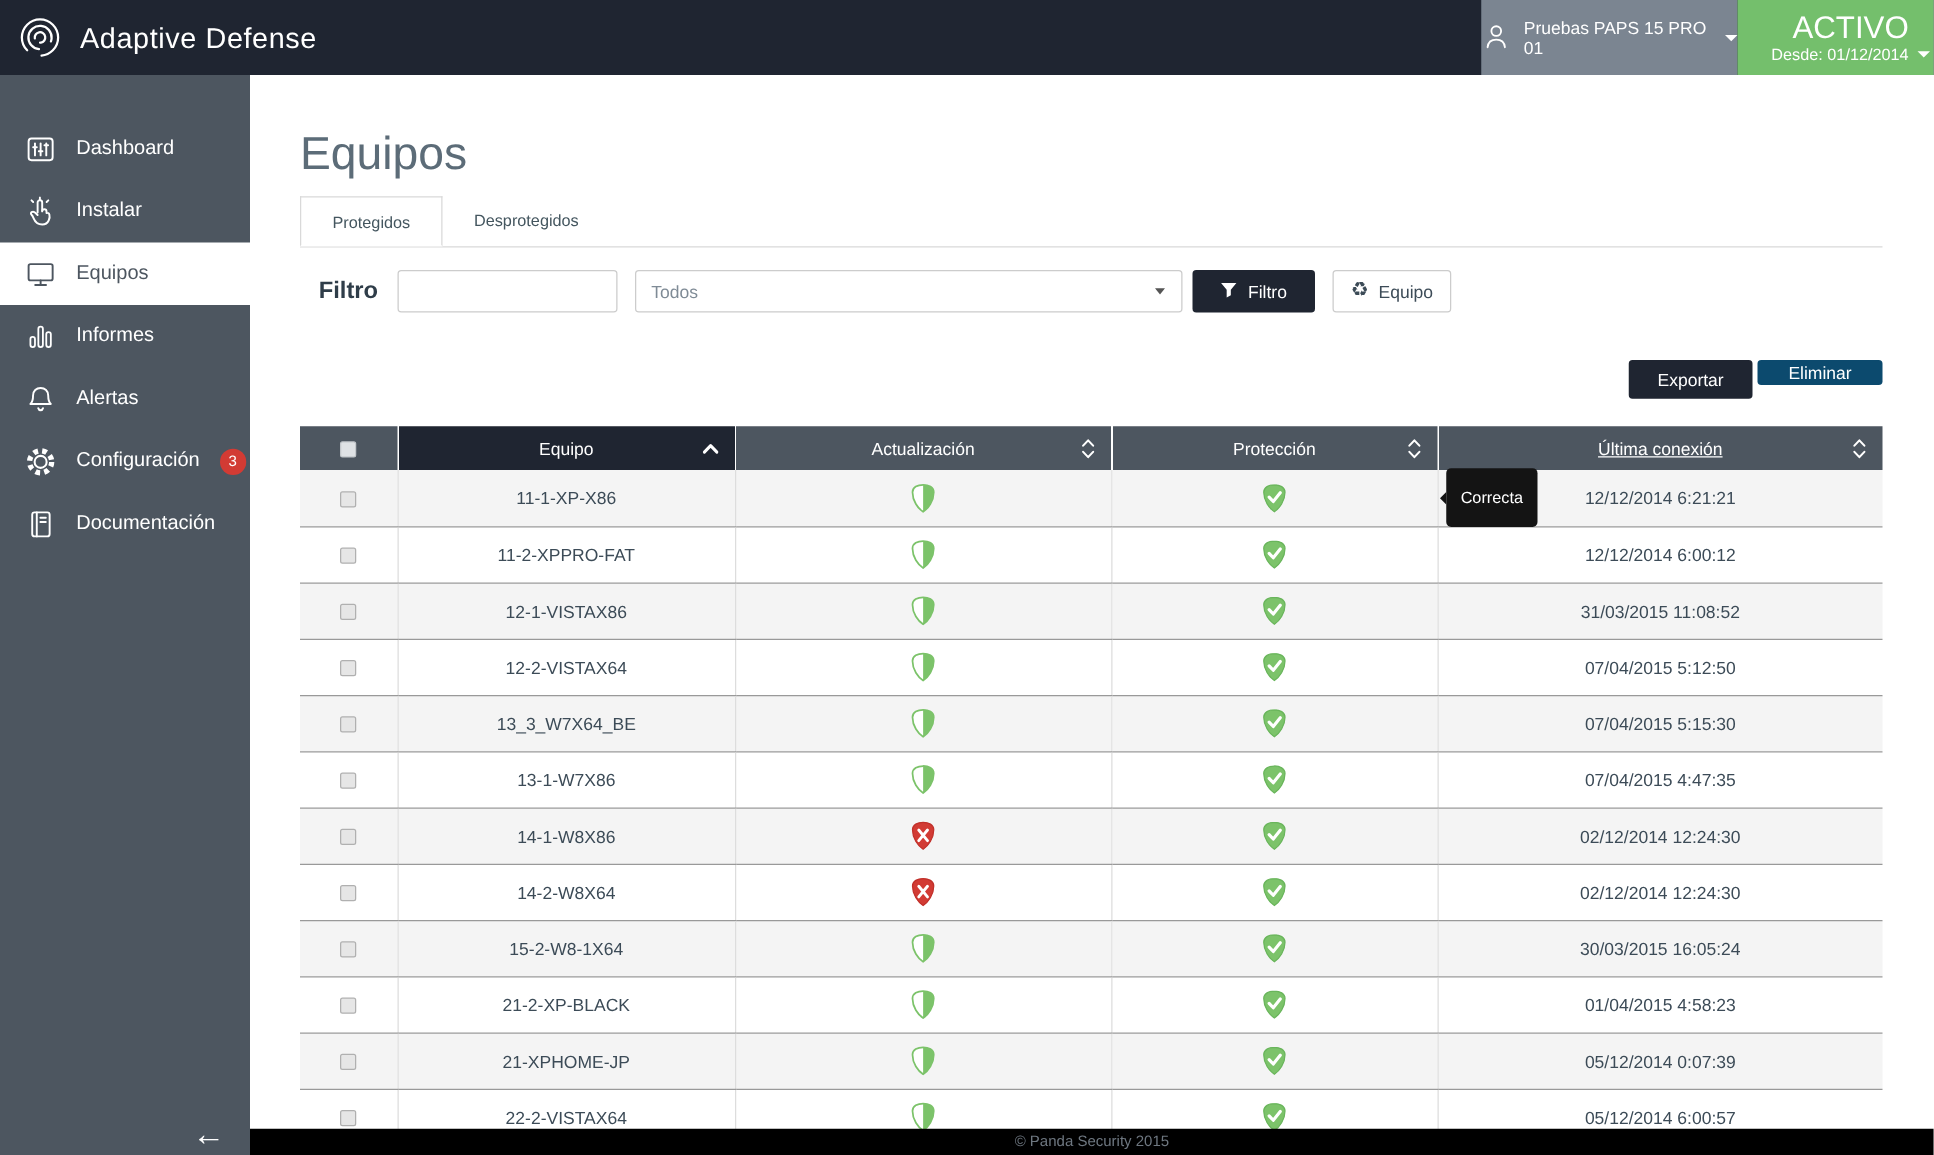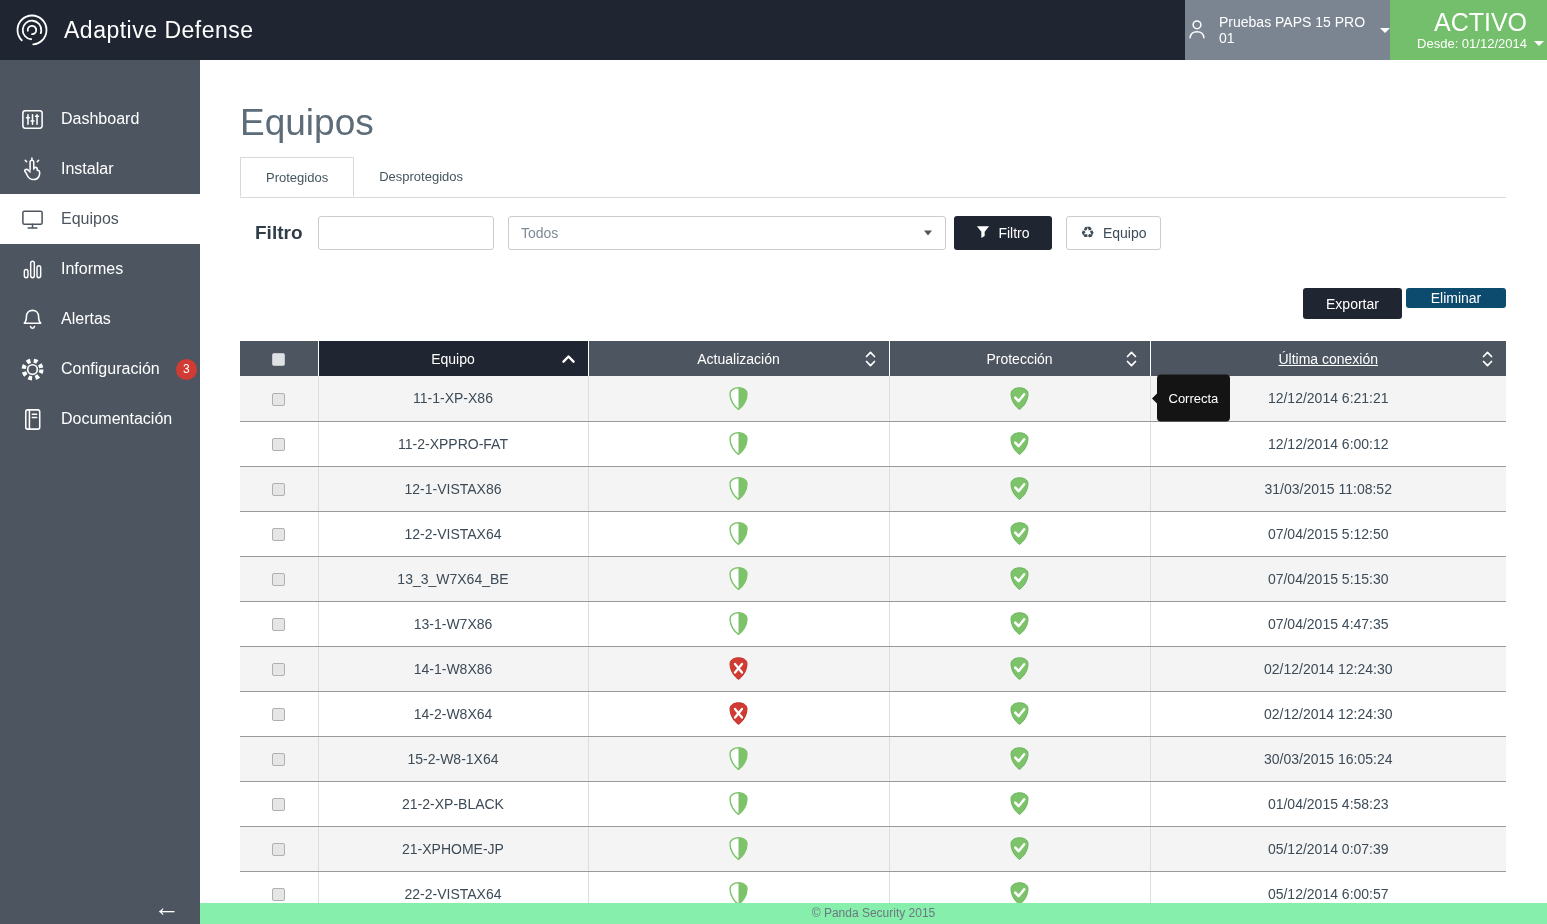--- a/index.html
+++ b/index.html
@@ -65,21 +65,21 @@
   tbody tr.plain { background: #fff; }
   input[type="checkbox"] { appearance: none; -webkit-appearance: none; width: 13px; height: 13px; border: 1px solid #b0b0b0; background: #e6e6e6; border-radius: 2px; cursor: pointer; vertical-align: middle; }
   thead input[type="checkbox"] { background: #dfe2e5; border-color: #c4c8cc; }
   .shield { display: inline-flex; vertical-align: middle; }
   .shield svg { width: 21px; height: 25px; }
 
   .tooltip { position: absolute; left: 6px; top: 50%; transform: translateY(-50%); background: #141414; color: #fff; font-size: 13px; padding: 16px 12px; border-radius: 4px; white-space: nowrap; z-index: 5; }
   .tooltip::before { content: ''; position: absolute; left: -5px; top: 50%; transform: translateY(-50%); border-top: 5px solid transparent; border-bottom: 5px solid transparent; border-right: 5px solid #141414; }
 
   
-  .footer { position: absolute; left: 0; right: 0; bottom: 0; height: 21px; background: #86efac; text-align: center; font-size: 12px; color: #6e7780; line-height: 21px; z-index: 10; }
+  .footer { position: absolute; left: 0; right: 0; bottom: 0; height: 21px; background: #000000; text-align: center; font-size: 12px; color: #6e7780; line-height: 21px; z-index: 10; }
 </style>
 </head>
 <body>
 
 <div class="topbar">
   <div class="brand">
     <span class="brand-logo">
       <svg width="38" height="38" viewBox="0 0 38 38" fill="none" stroke="#fff" stroke-width="1.8" stroke-linecap="round">
         <circle cx="19" cy="19" r="14.5" stroke-dasharray="78 16" transform="rotate(135 19 19)"></circle>
         <circle cx="19" cy="19" r="9.3" stroke-dasharray="46 13" transform="rotate(95 19 19)"></circle>

